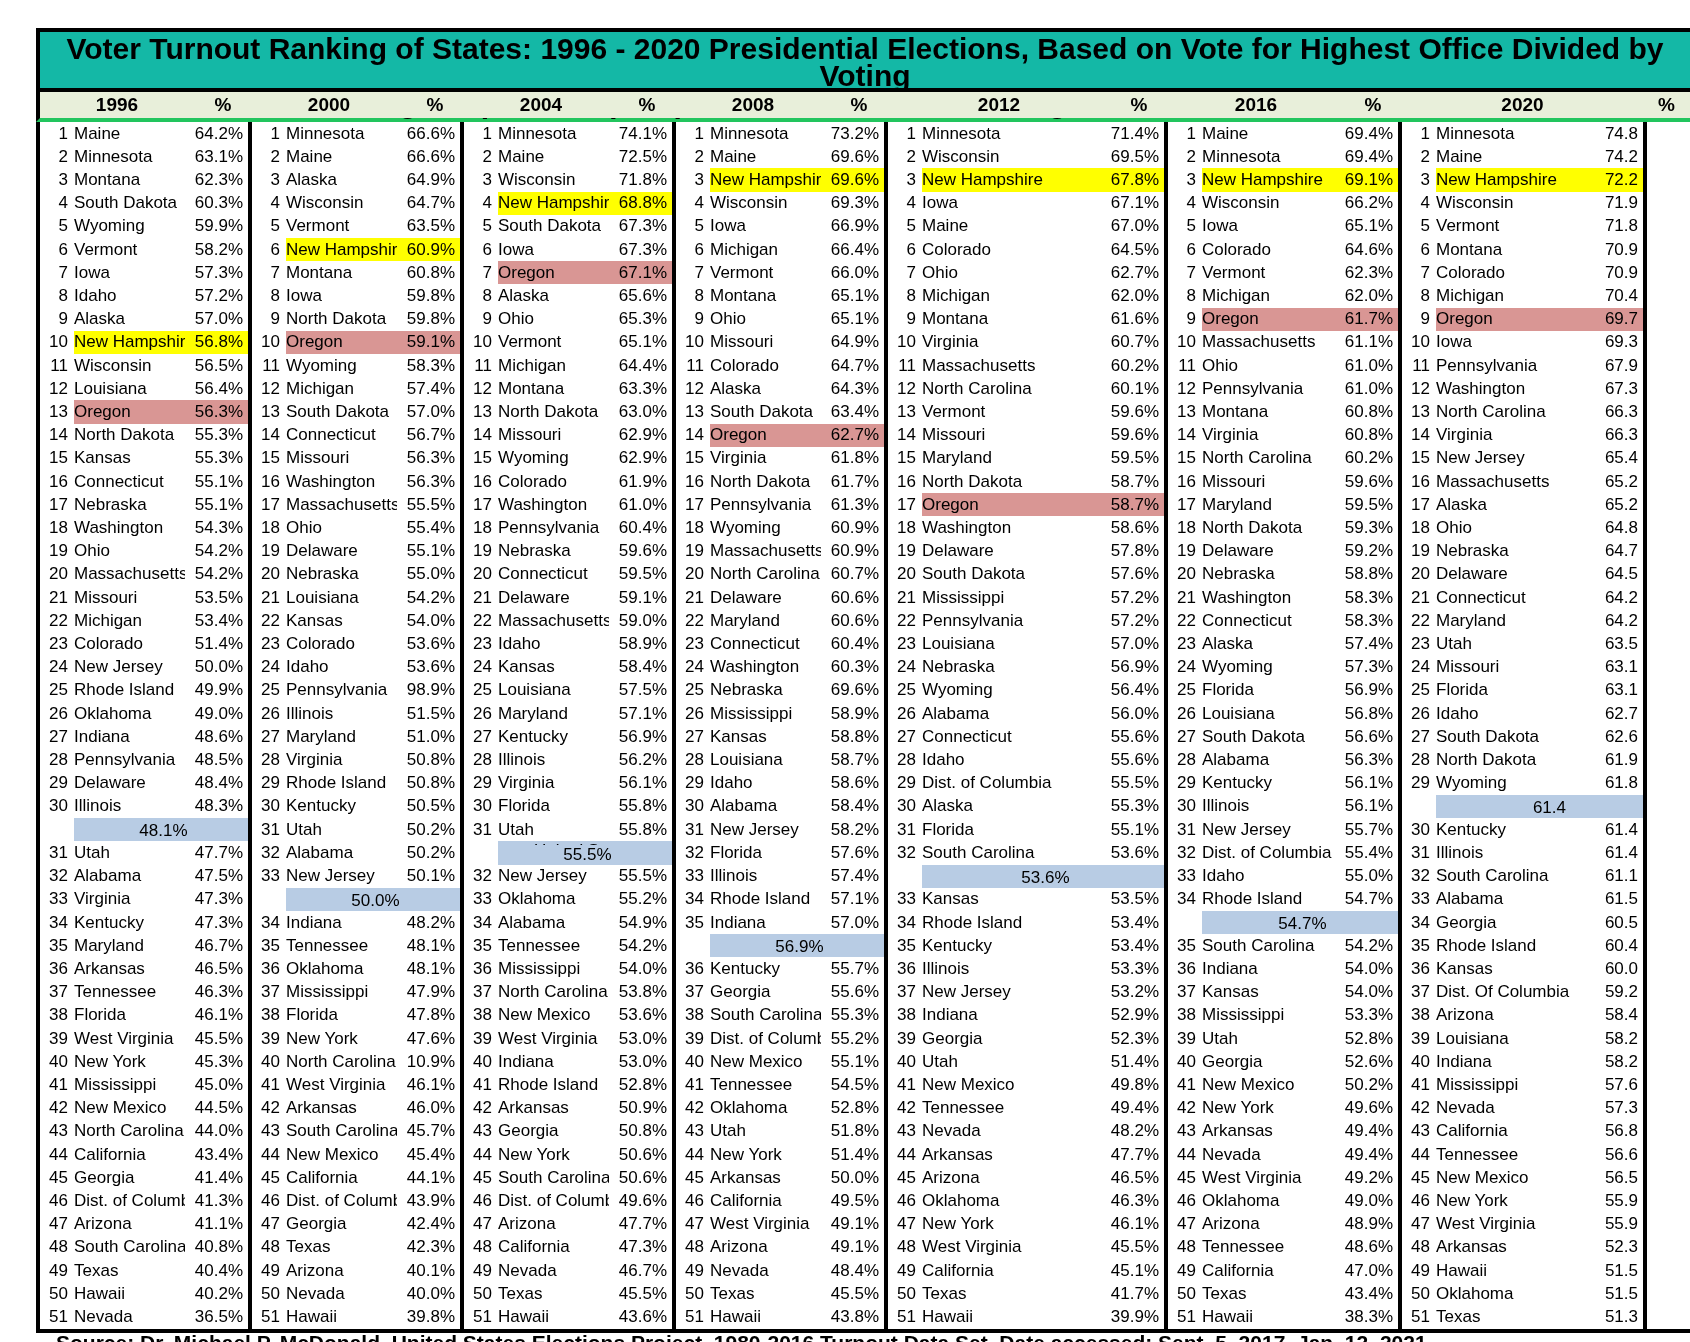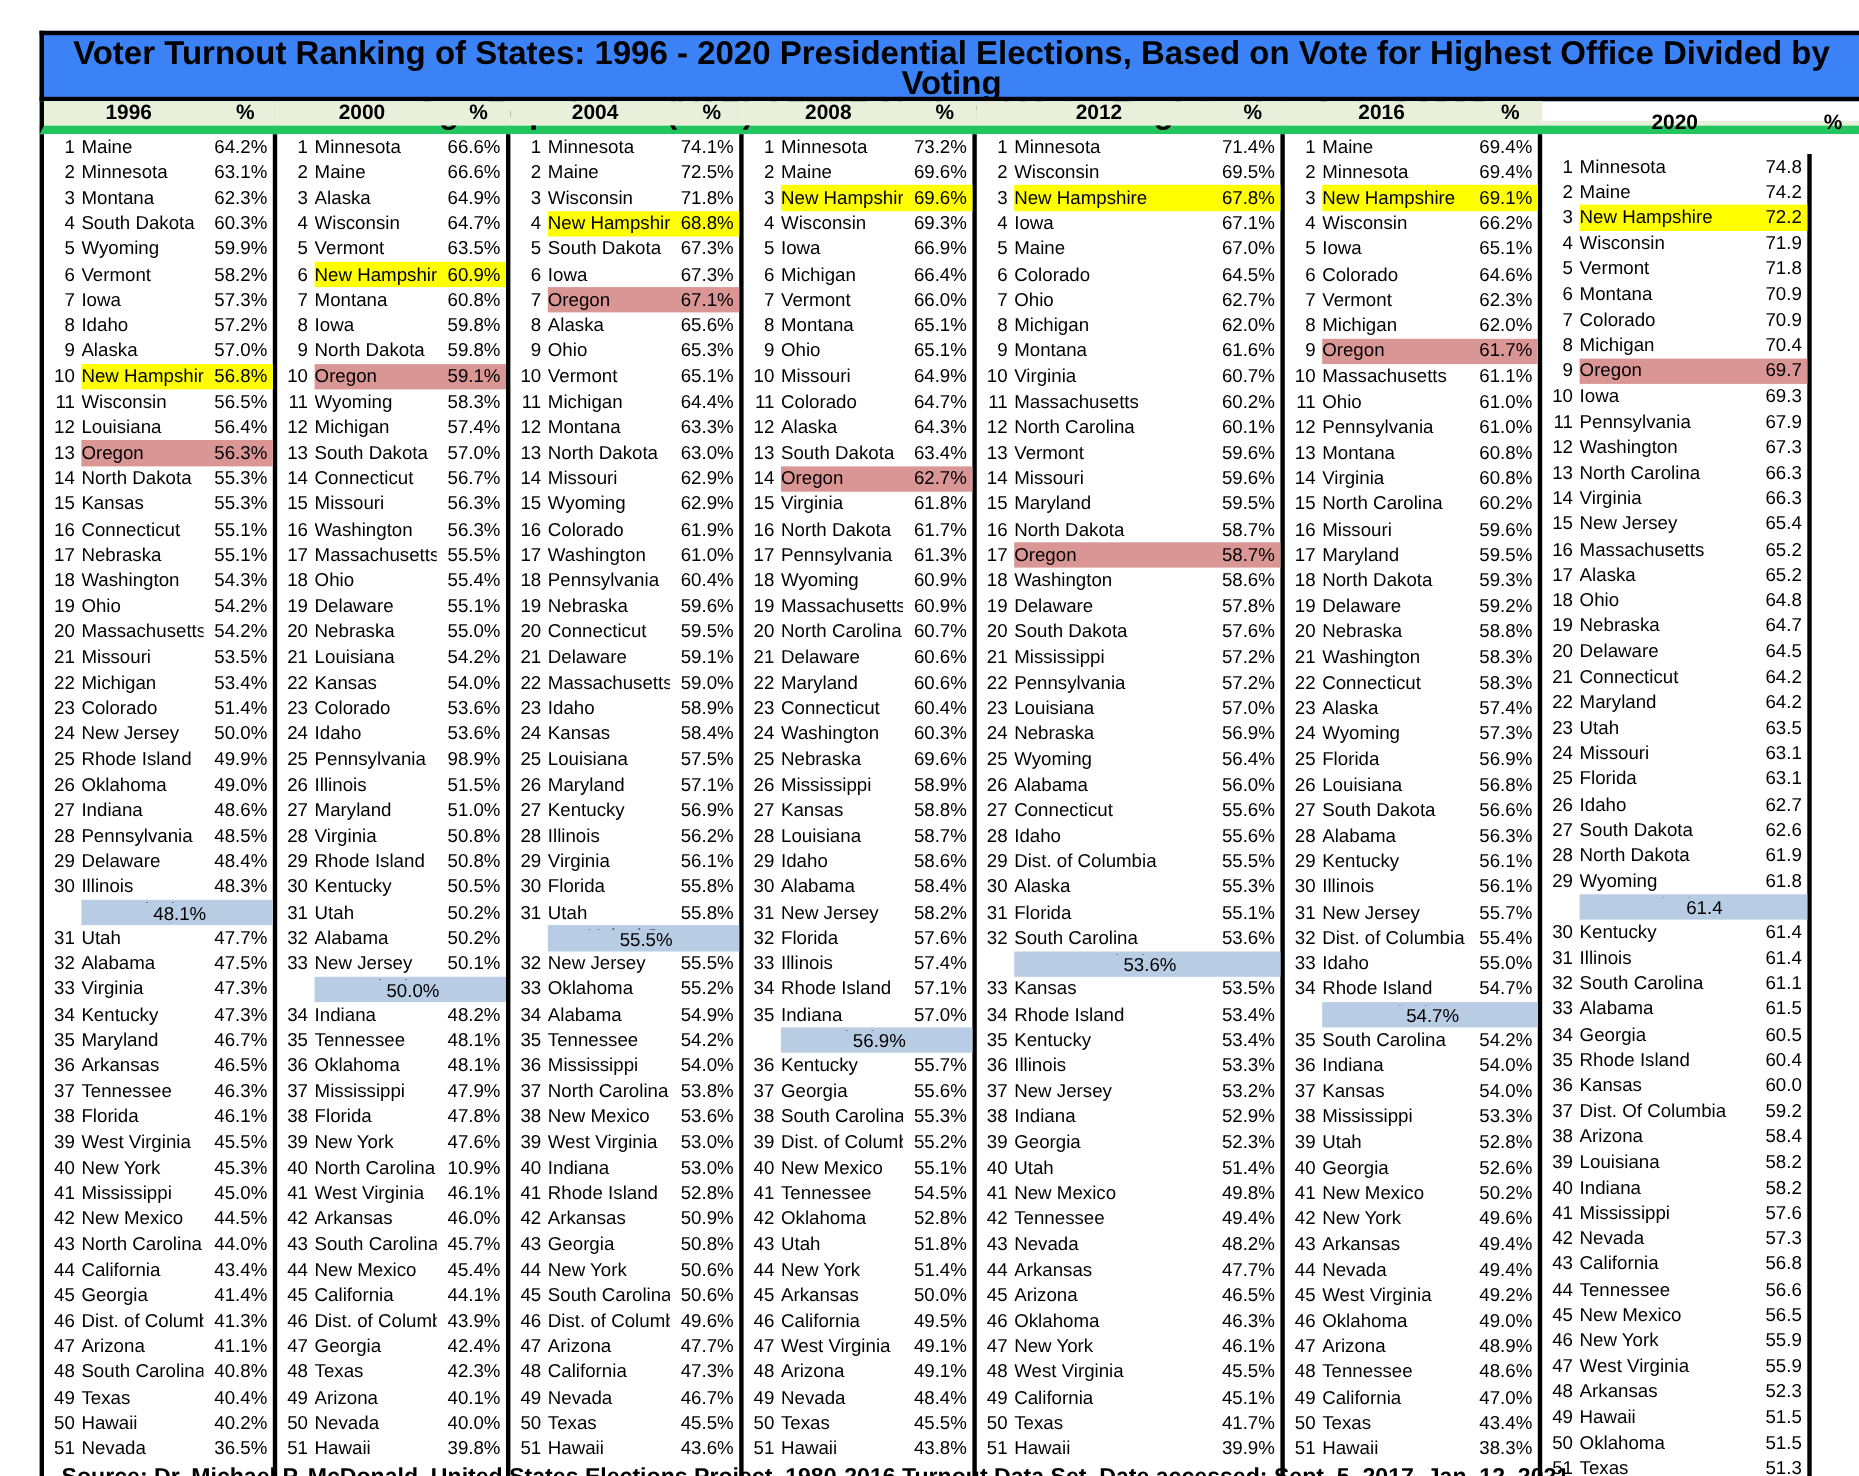--- a/index.html
+++ b/index.html
@@ -5,41 +5,41 @@
   html,body{margin:0;padding:0;background:#fff;}
   body{
     width:1690px;height:1342px;overflow:hidden;position:relative;
     font-family:"Liberation Sans", sans-serif;color:#000;
   }
   .table-wrap{position:absolute;left:36px;top:28px;width:1654px;}
   
   .title-box{
     box-sizing:border-box;border:4px solid #000;border-right:none;
     height:64px;text-align:center;font-weight:bold;
-    font-size:30px;line-height:27px;padding-top:3px;background:#3b82f6;
+    font-size:30px;line-height:27px;padding-top:3px;background:#14b8a6;
   }
   
   .header-row{
     box-sizing:border-box;display:flex;
-    border-left:4px solid #000;border-bottom:8px solid #22c55e;
+    border-left:4px solid #000;border-bottom:4px solid #22c55e;
     height:30px;font-weight:bold;font-size:19px;
   }
   .hcell{box-sizing:border-box;display:flex;align-items:center;background:var(--header-bg);}
   .hyear{flex:1;text-align:center;}
   .hpct{width:58px;text-align:center;}
   
   .data-grid{
     box-sizing:border-box;display:flex;
     border-left:4px solid #000;border-bottom:4px solid #000;background:#fff;
   }
   .col{box-sizing:border-box;border-right:4px solid #000;}
   .gw1,.gw2,.gw3,.gw4{width:212px;}
   .gw5{width:280px;}
   .gw6{width:234px;}
-  .gw7{width:288px;margin-top:18px;}
+  .gw7{width:288px;}
   .col.gw7{border-right:none;}
   .col.gw7 .rowbox{box-sizing:border-box;width:245px;border-right:4px solid #000;}
   .hcell.gw7 .hyear{flex:none;width:241px;}
   .hcell.gw7 .hpct{width:47px;}
   .row{display:flex;align-items:center;height:23.21px;font-size:17px;white-space:nowrap;}
   .rank{width:28px;text-align:right;flex:none;}
   .band{flex:1;display:flex;align-items:center;margin-left:6px;overflow:hidden;height:100%;}
   .name{flex:1;overflow:hidden;}
   .pct{width:58px;flex:none;text-align:right;padding-right:5px;}
   .hl-y{background:var(--hl-yellow);}

